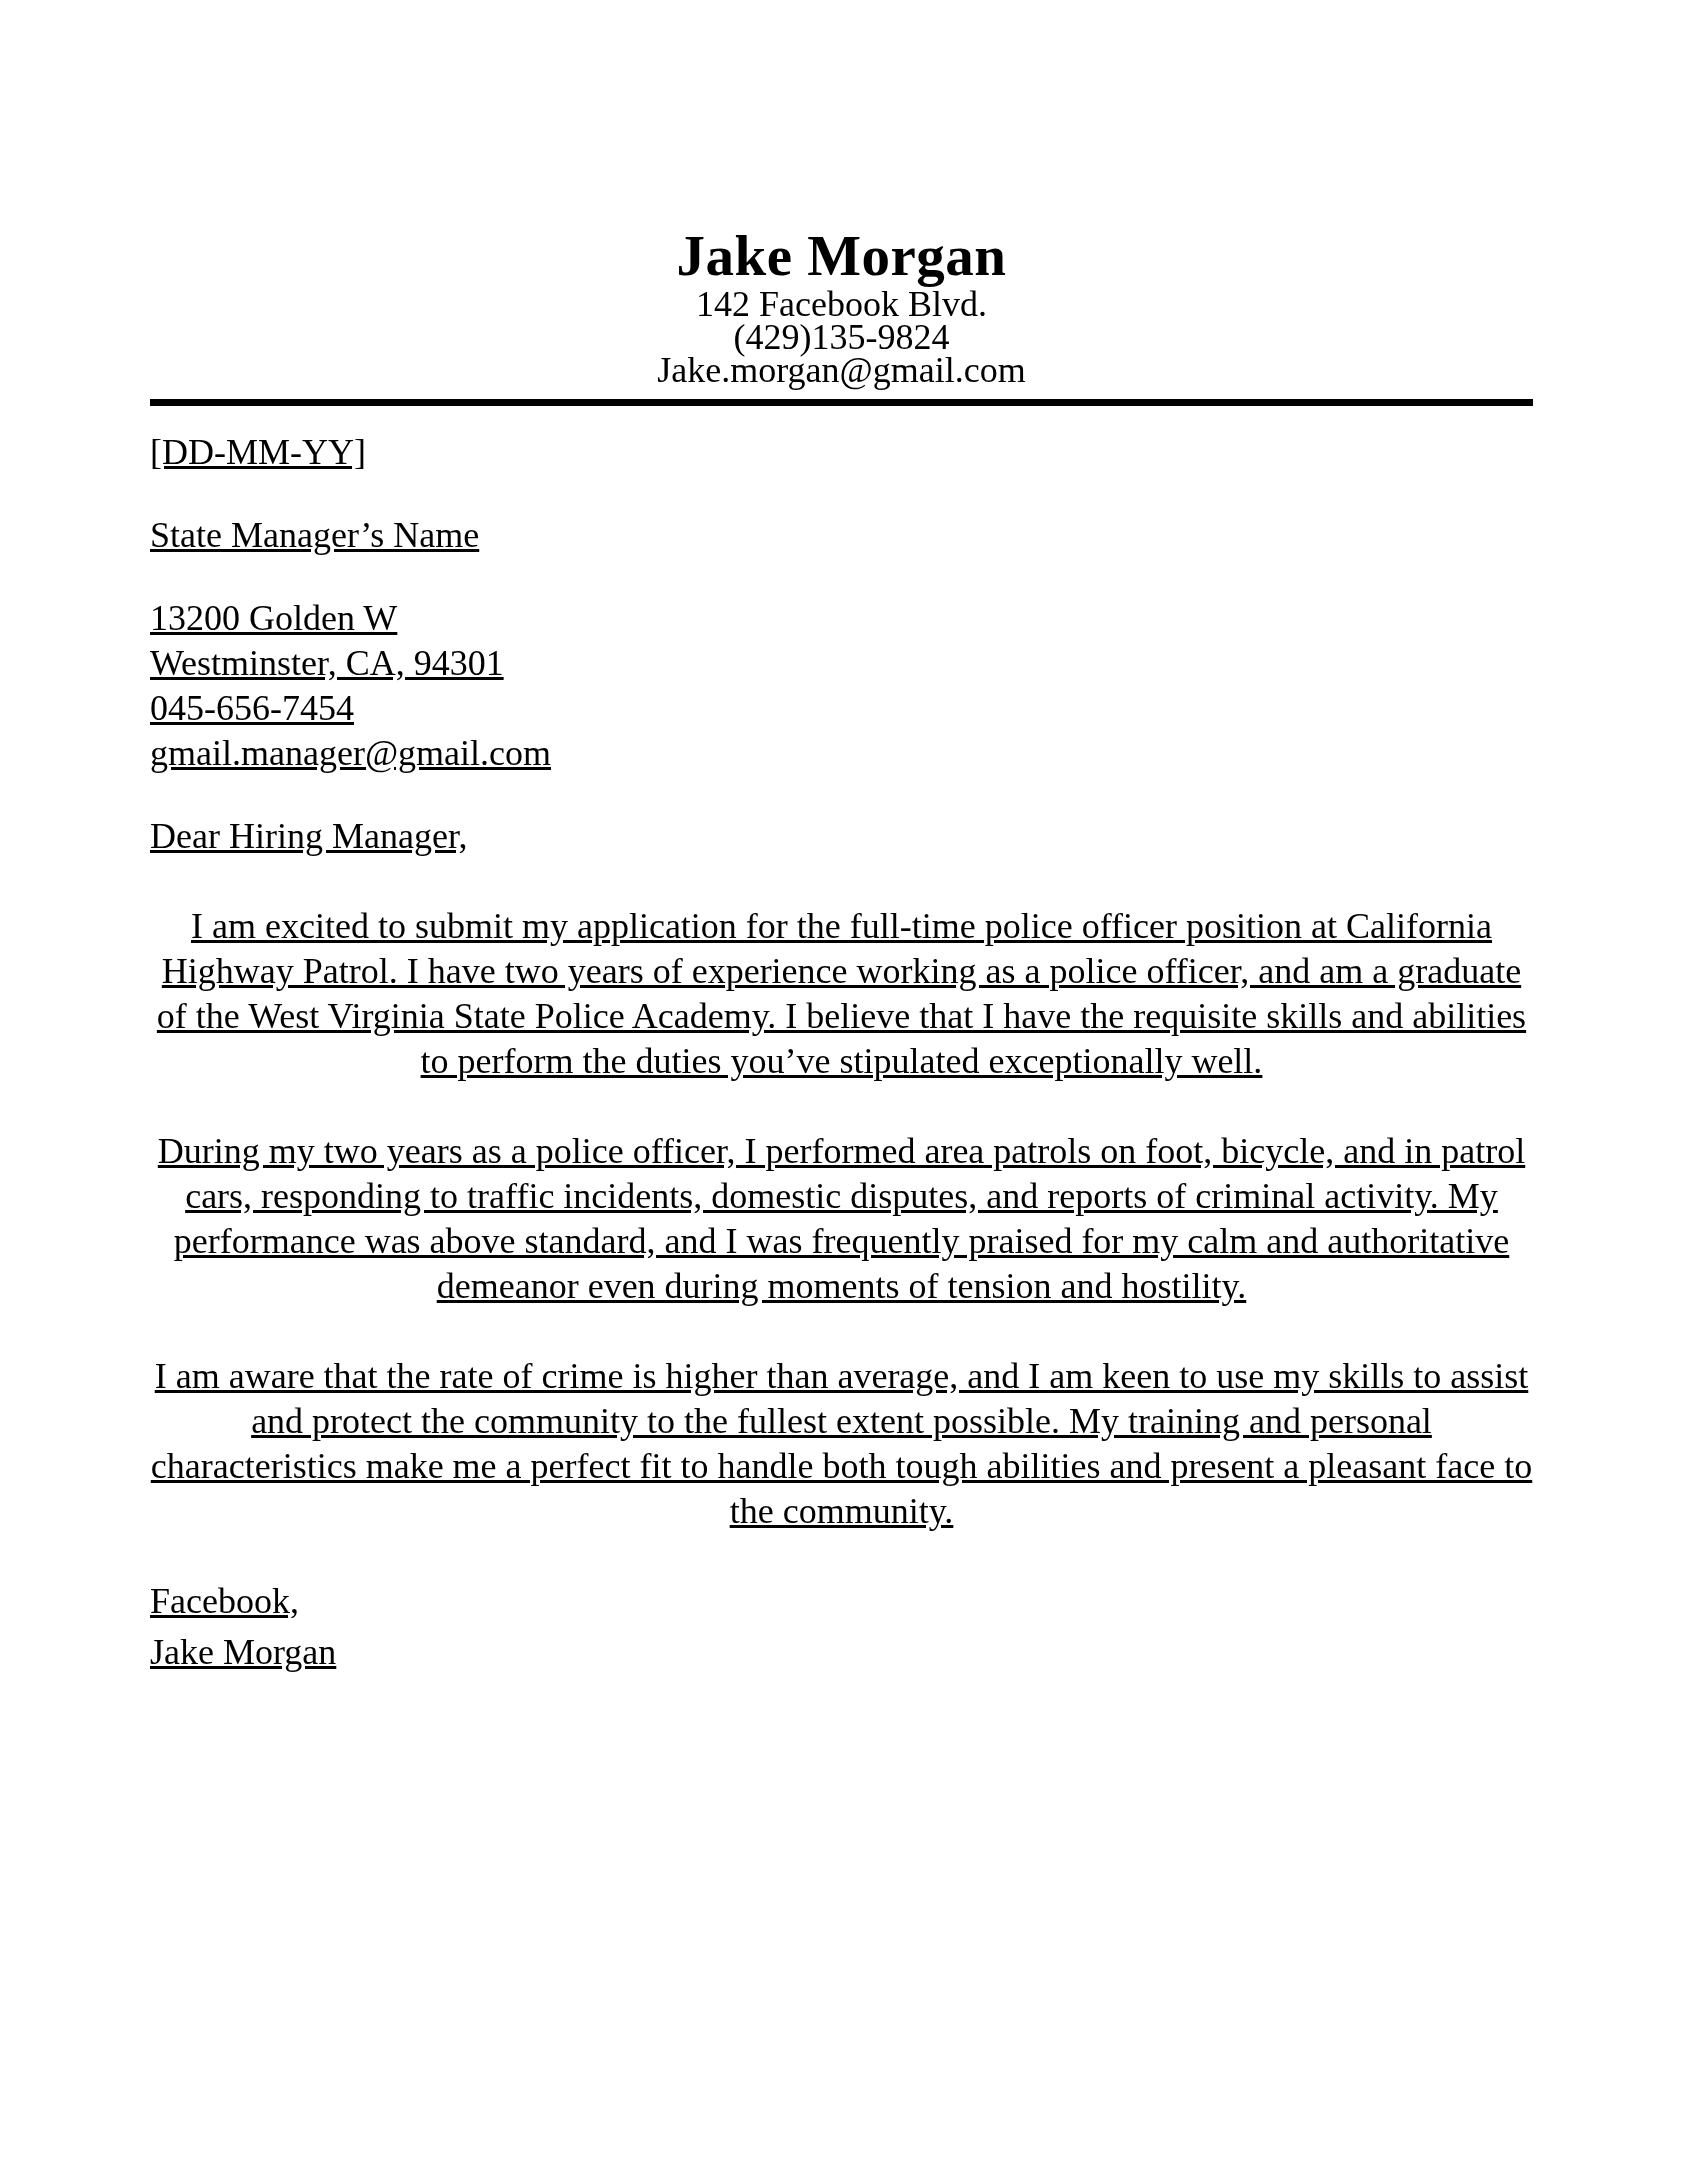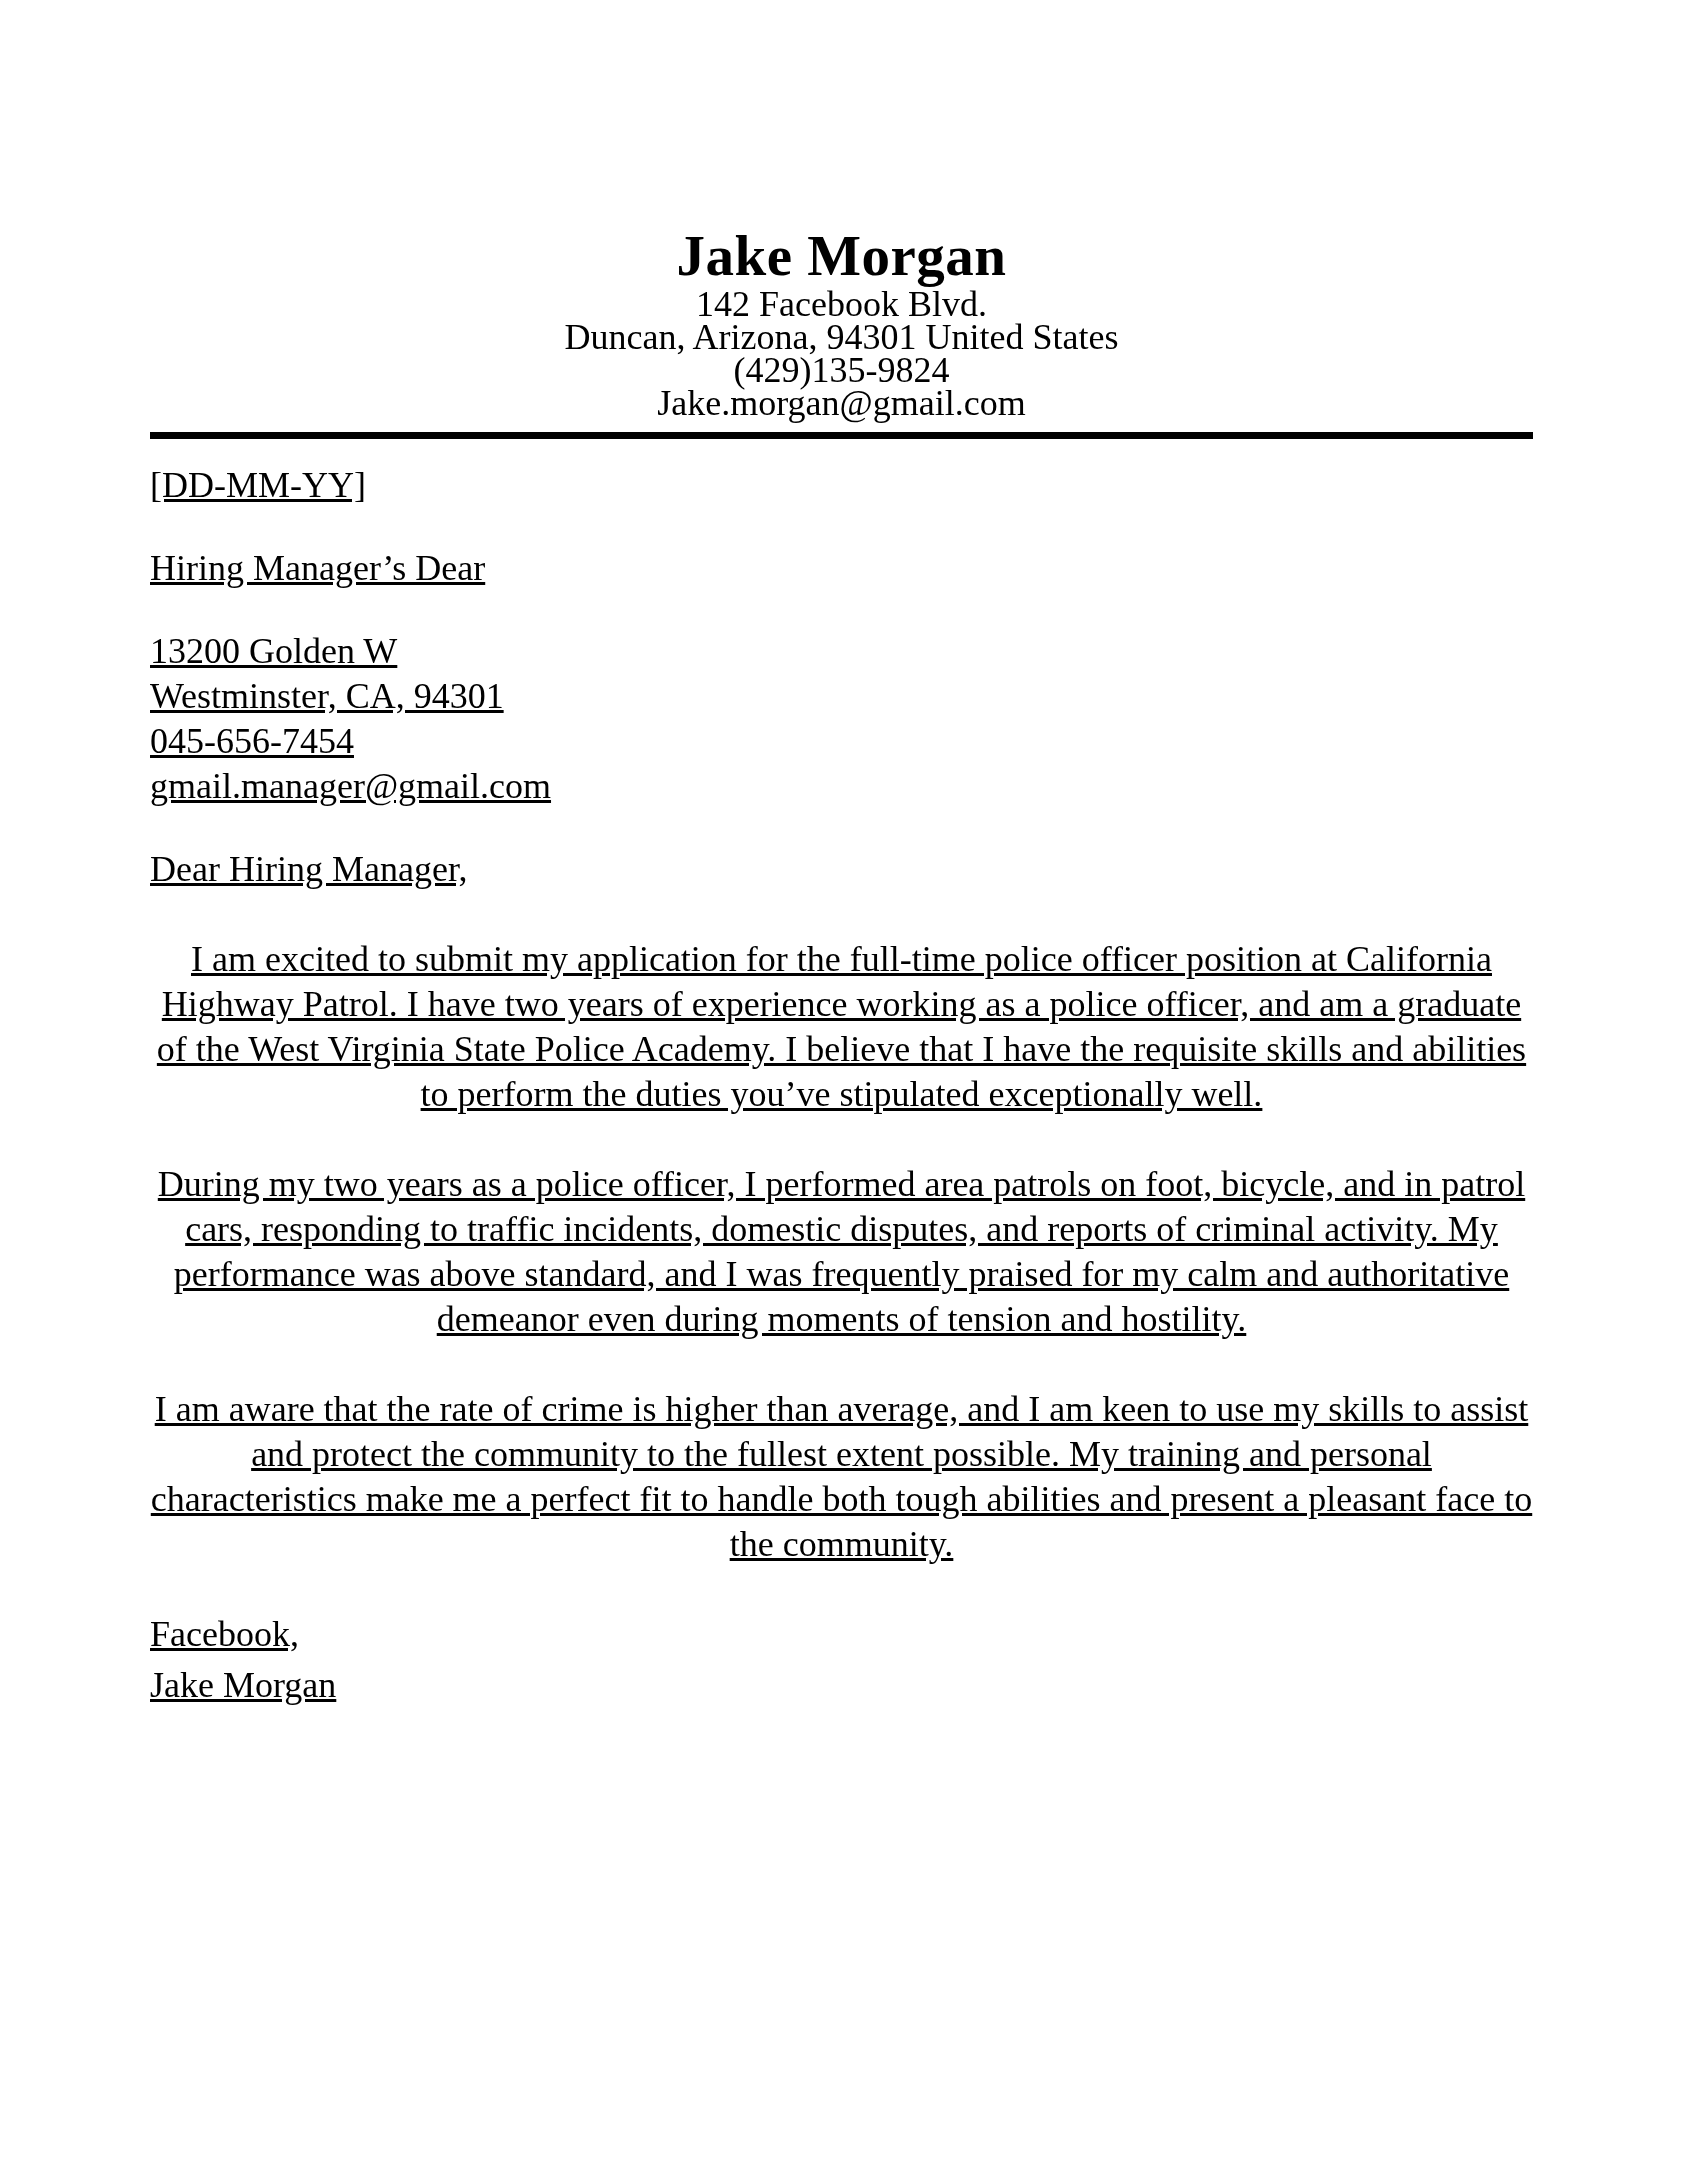--- a/index.html
+++ b/index.html
@@ -70,33 +70,32 @@
 </style>
 </head>
 <body>
 
 <div class="page">
 
   <header class="letter-header">
     <div class="sender-name">Jake Morgan</div>
     <div class="sender-contact">
       <div>142 Facebook Blvd.</div>
-      <div>Duncan, Arizona, 94301 United States</div>
       <div>(429)135-9824</div>
       <div>Jake.morgan@gmail.com</div>
     </div>
   </header>
 
   <div class="header-divider"></div>
 
   <main class="body-text">
 
     <p class="date-line">[DD-MM-YY]</p>
 
-    <p class="pre-block">Hiring Manager’s Dear</p>
+    <p class="pre-block">State Manager’s Name</p>
 
     <div class="pre-block">
       <div>13200 Golden W</div>
       <div>Westminster, CA, 94301</div>
       <div>045-656-7454</div>
       <div>gmail.manager@gmail.com</div>
     </div>
 
     <p class="pre-block">Dear Hiring Manager,</p>
 

